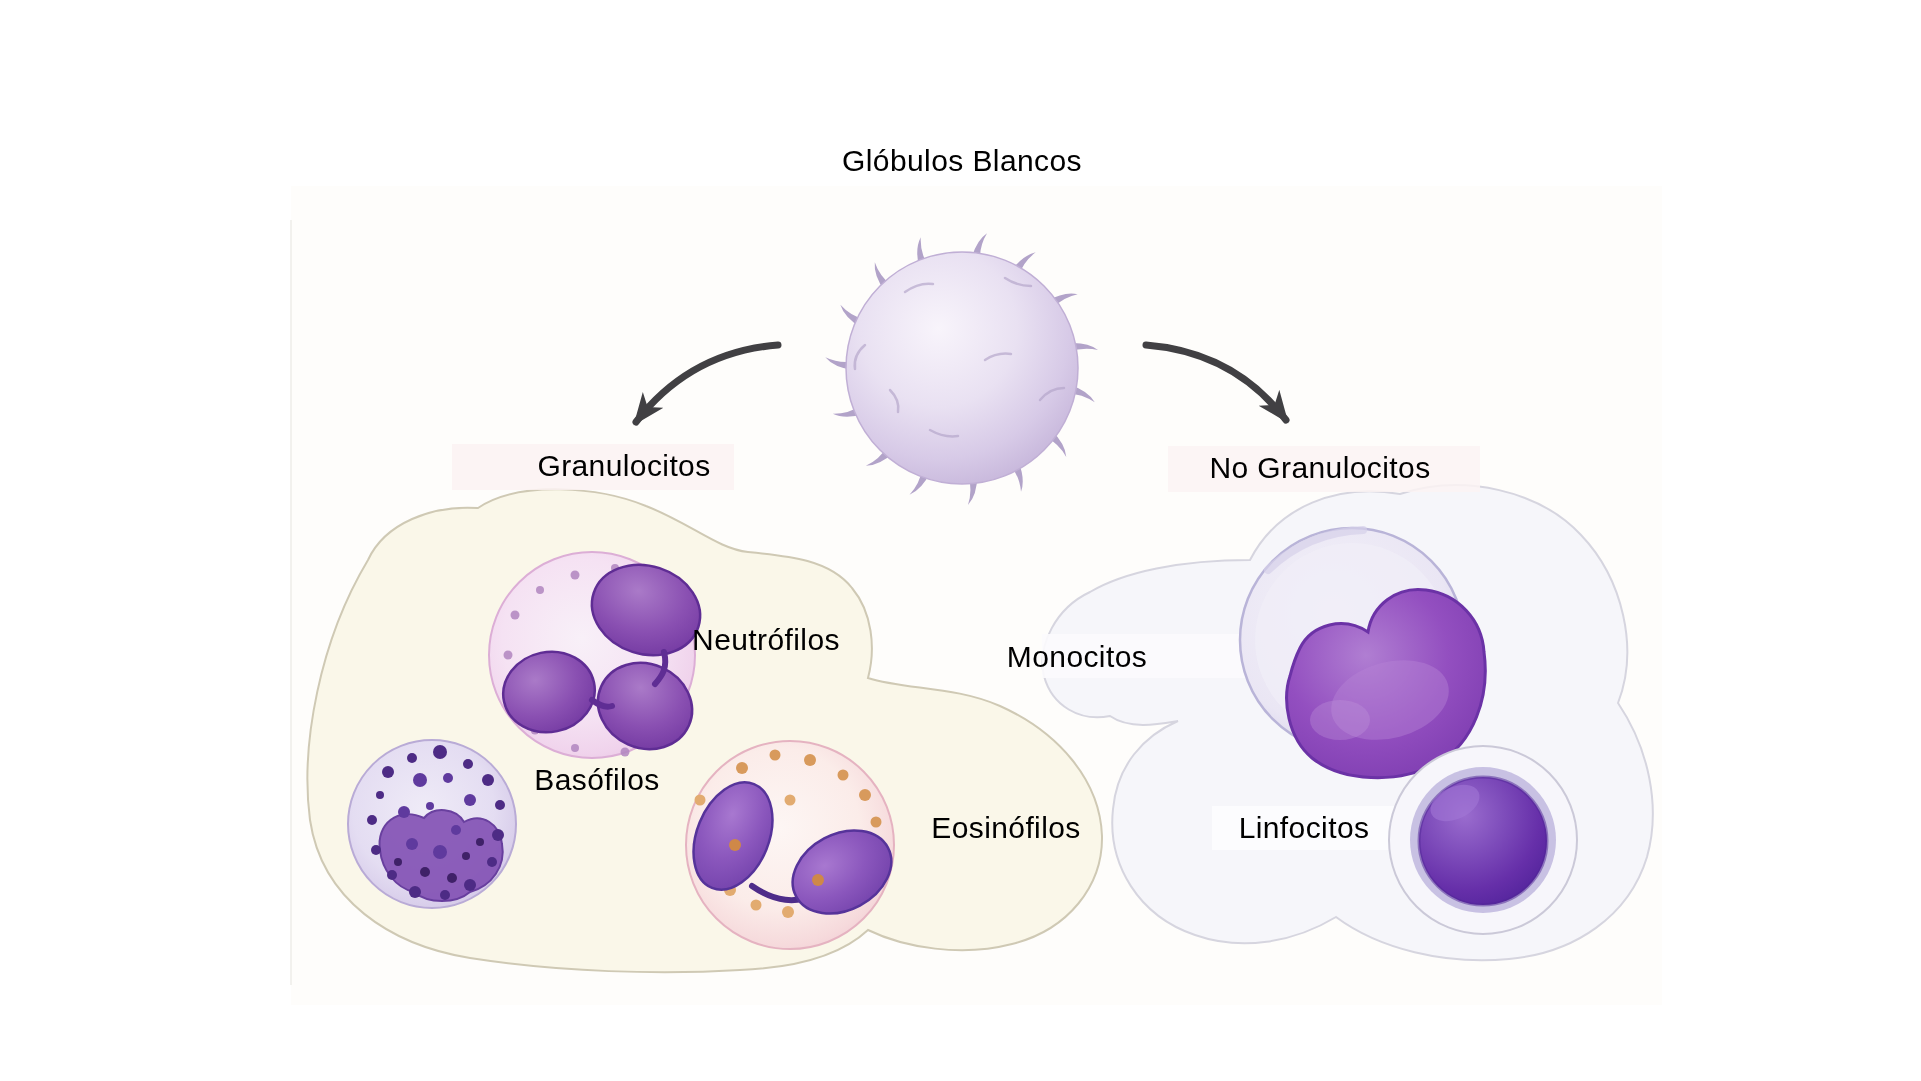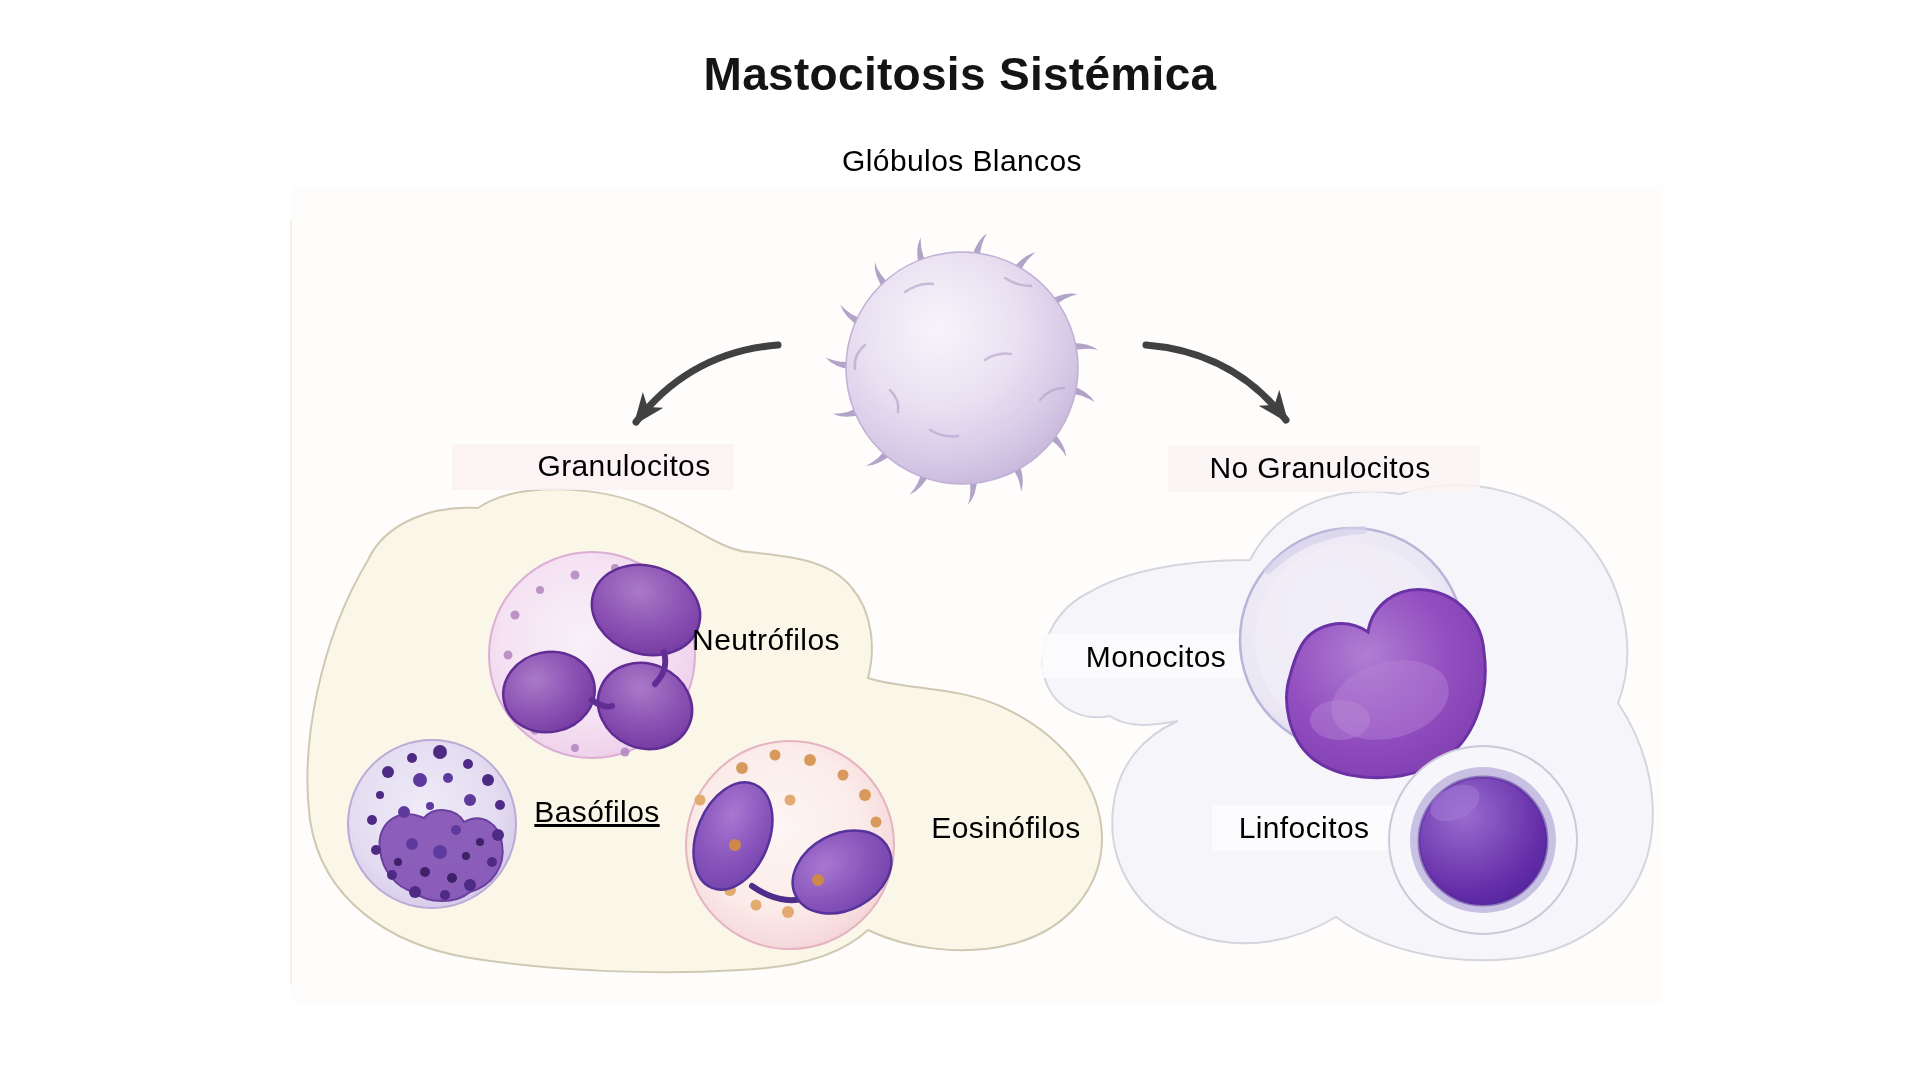--- a/index.html
+++ b/index.html
@@ -10,23 +10,23 @@
     color:#000000;font-family:"Liberation Sans","DejaVu Sans",sans-serif;
     font-size:30px;letter-spacing:.4px;
   }
   .lbl.title{
     left:960px;top:74px;font-size:46px;font-weight:bold;letter-spacing:.3px;color:#141416;
   }
   #lbl-root{left:962px;top:161px;}
   #lbl-gran{left:624px;top:466px;}
   #lbl-agran{left:1320px;top:468px;}
   #lbl-neu{left:766px;top:640px;}
-  #lbl-bas{left:597px;top:812px;text-decoration:underline;}
+  #lbl-bas{left:597px;top:780px;}
   #lbl-eos{left:1006px;top:828px;}
-  #lbl-mono{left:1156px;top:657px;}
+  #lbl-mono{left:1077px;top:657px;}
   #lbl-lym{left:1304px;top:828px;text-align:right;}
 </style>
 </head>
 <body>
 
 <div class="stage">
 
 <svg width="1921" height="1081" viewBox="0 0 1921 1081" xmlns="http://www.w3.org/2000/svg">
   <defs>
     <radialGradient id="gWbc" cx="40%" cy="33%" r="75%">
@@ -276,21 +276,20 @@
 
   <g>
     <circle cx="1483" cy="840" r="94" fill="#f7f6fb" stroke="#cbc9d8" stroke-width="2"></circle>
     <circle cx="1483" cy="840" r="73" fill="#c8c1e3"></circle>
     <circle cx="1483" cy="841" r="64" fill="url(#gLym)"></circle>
     <circle cx="1483" cy="841" r="64" fill="none" stroke="#4f2596" stroke-width="3" opacity="0.5"></circle>
     <ellipse cx="1455" cy="803" rx="26" ry="16" transform="rotate(-25 1455 803)" fill="#a277d6" opacity="0.6"></ellipse>
   </g>
 </svg>
 
-<div class="lbl title" id="lbl-title">Mastocitosis Sistémica</div>
 
 <div class="lbl" id="lbl-root">Glóbulos Blancos</div>
 
 <div class="lbl" id="lbl-gran">Granulocitos</div>
 
 <div class="lbl" id="lbl-agran">No Granulocitos</div>
 
 <div class="lbl" id="lbl-neu">Neutrófilos</div>
 
 <div class="lbl" id="lbl-bas">Basófilos</div>

